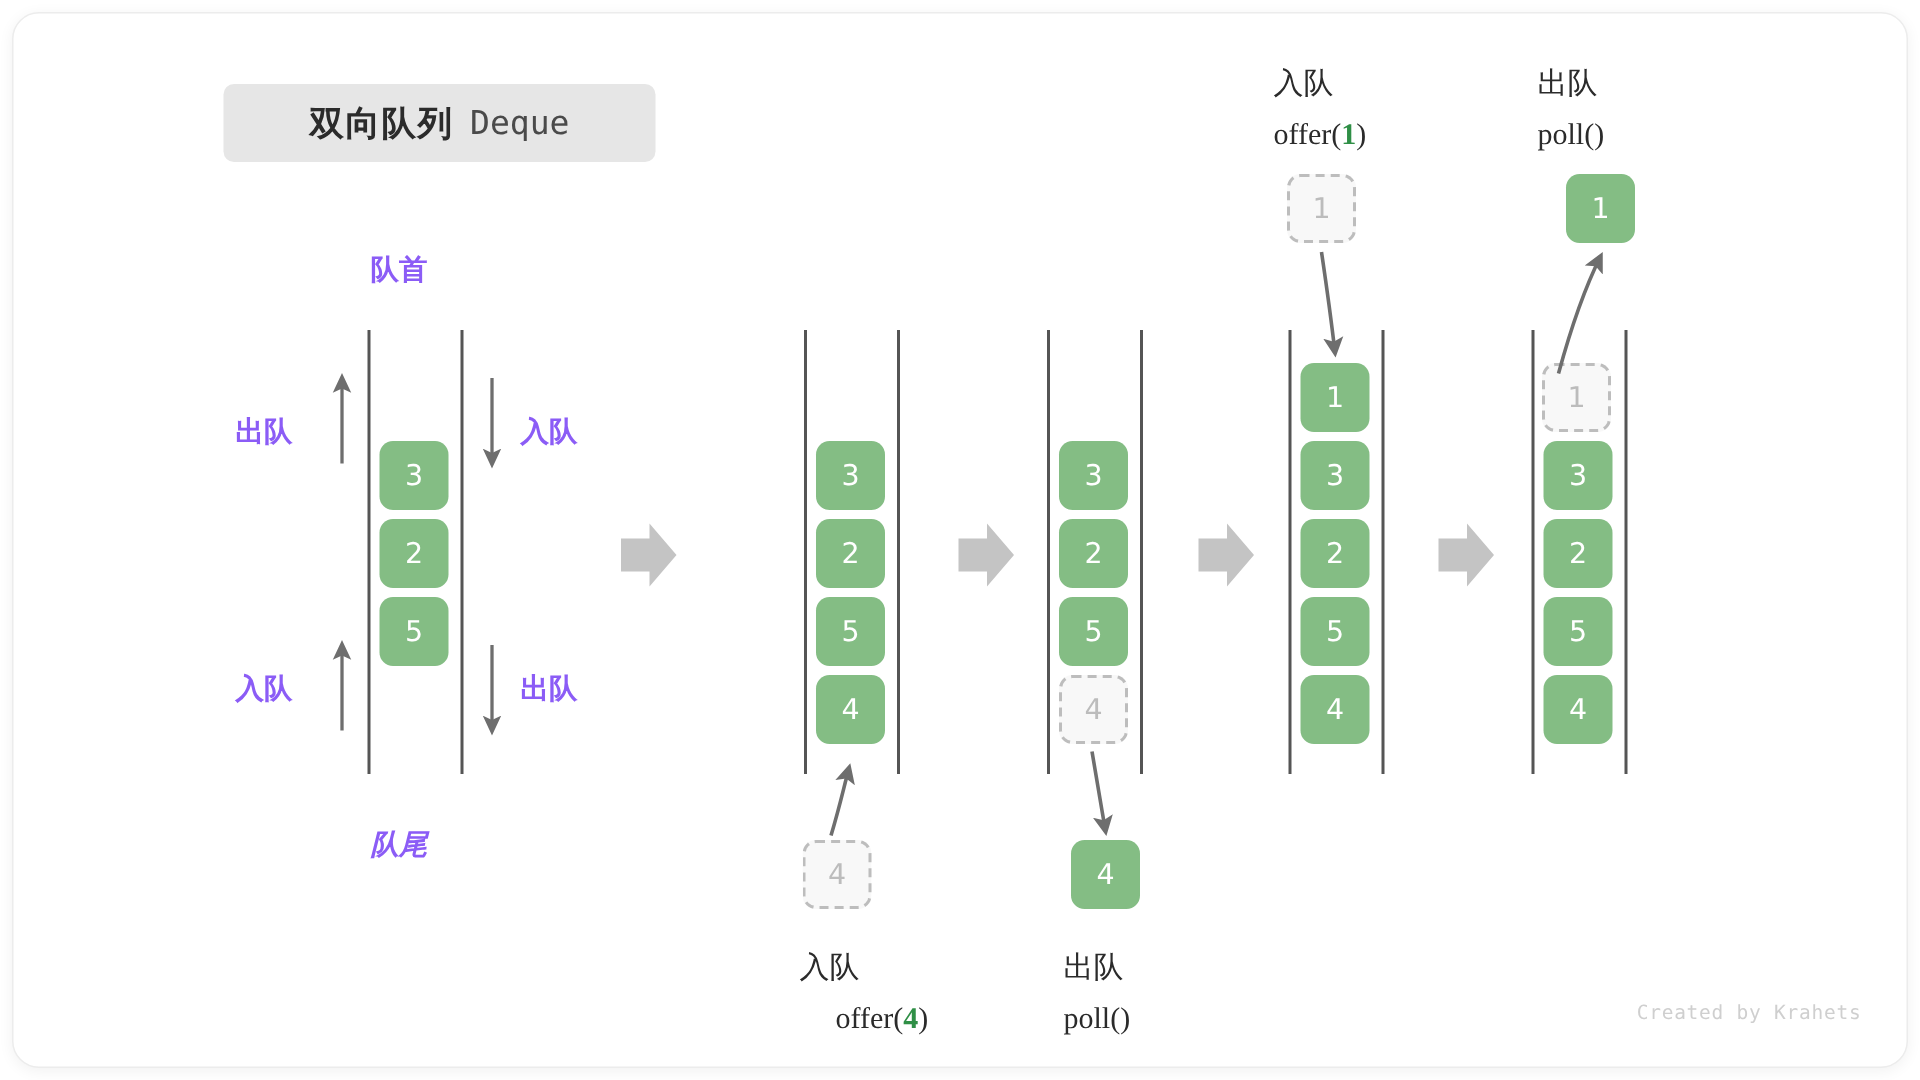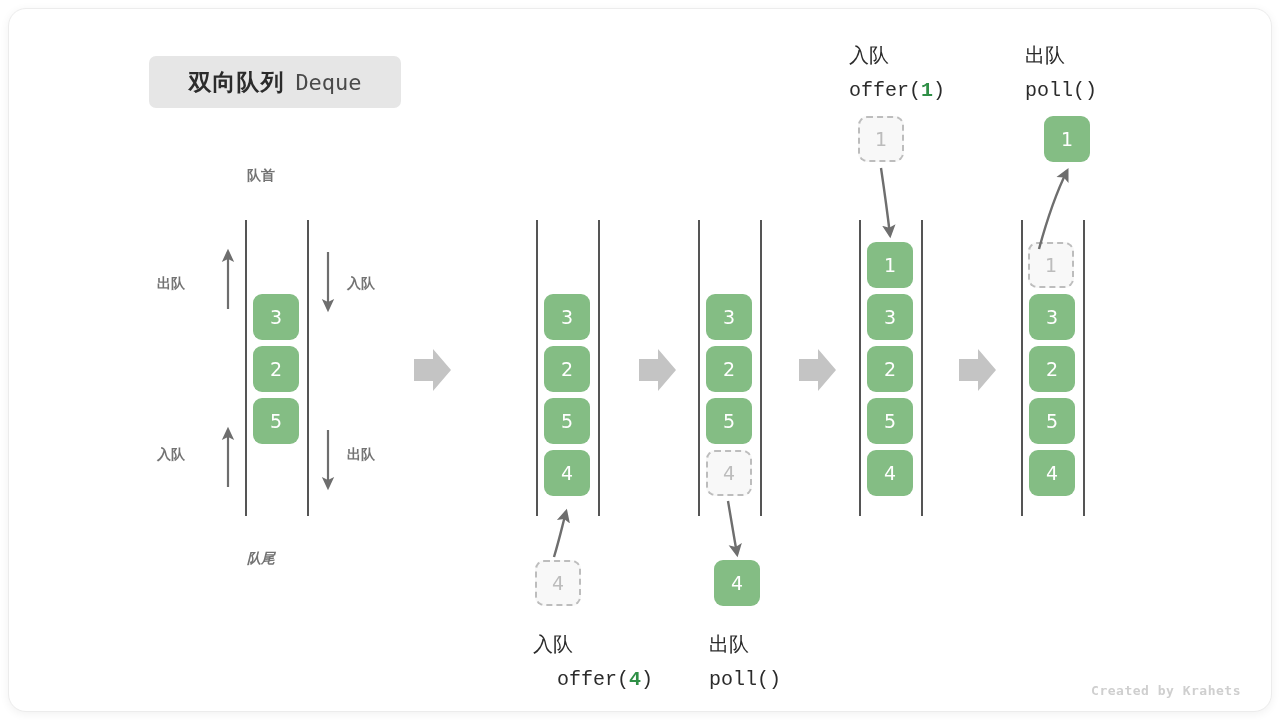--- a/index.html
+++ b/index.html
@@ -30,21 +30,21 @@
     border: 1px solid #ececec;
     border-radius: 18px;
     box-shadow: 0 2px 10px rgba(0,0,0,0.06);
   }
 
   
   .title-badge {
     position: absolute;
     left: 140px;
     top: 47px;
-    width: 252px;
+    width: 288px;
     height: 52px;
     background: #e6e6e6;
     border-radius: 7px;
     display: flex;
     align-items: center;
     justify-content: center;
   }
   .title-cn {
     font-size: 23px;
     font-weight: bold;
@@ -82,59 +82,58 @@
   }
   .box.ghost {
     background: #f8f8f8;
     color: #bcbcbc;
     border: 2px dashed #bdbdbd;
   }
 
   
   .lbl-cn {
     position: absolute;
-    font-size: 14px;
+    font-size: 19px;
     font-weight: bold;
-    color: #737373;
+    color: #8b5cf6;
     white-space: nowrap;
   }
   .lbl-cn.plain {
     font-weight: normal;
     color: #2b2b2b;
     font-size: 20px;
   }
   .lbl-mono {
     position: absolute;
     font-size: 20px;
     color: #2b2b2b;
-    font-family: Liberation Mono, monospace;
+    font-family: Liberation Serif, serif;
     white-space: nowrap;
   }
   .arg { color: #2f8f46; font-weight: bold; }
 
   
   svg.overlay {
     position: absolute;
     left: 0;
     top: 0;
     width: 1280px;
     height: 720px;
     pointer-events: none;
   }
 
   
   .footer {
     position: absolute;
     right: 30px;
-    bottom: 13px;
+    bottom: 28px;
     font-size: 13px;
     color: #cfcfcf;
     font-family: "DejaVu Sans Mono", "Liberation Mono", monospace;
     letter-spacing: 0.5px;
-    font-weight: bold;
   }
 </style>
 </head>
 <body>
 
 <div id="canvas">
   <div class="card">
 
     <div class="title-badge">
       <span class="title-cn">双向队列</span>

